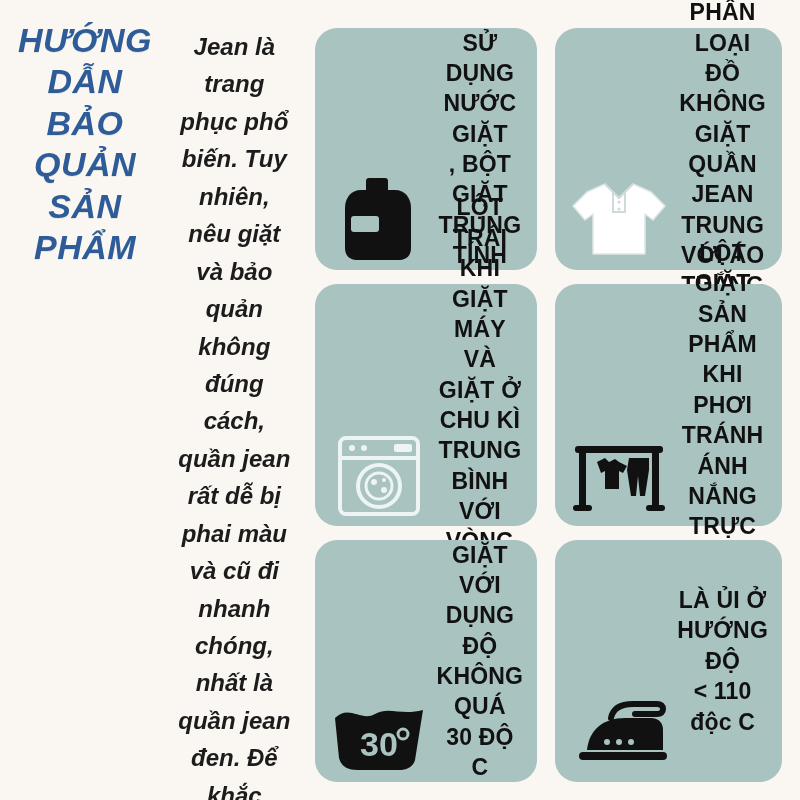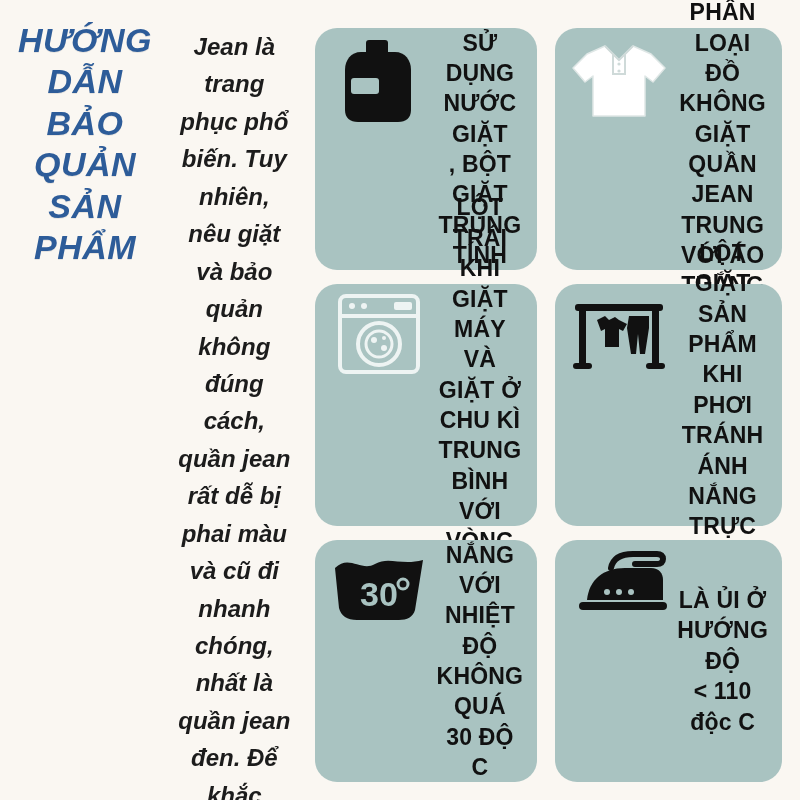--- a/index.html
+++ b/index.html
@@ -58,21 +58,21 @@
     display: flex;
     align-items: center;
     padding: 6px 10px;
     box-sizing: border-box;
     min-height: 0;
   }
   .card .icon {
     flex: 0 0 108px;
     height: 100%;
     display: flex;
-    align-items: flex-start;
+    align-items: flex-end;
     justify-content: center;
   }
   .card .icon svg { display: block; }
   .card .txt {
     flex: 1 1 auto;
     color: #111;
     font-weight: bold;
     font-size: 23px;
     line-height: 1.32;
     text-align: center;
@@ -171,21 +171,21 @@
 
     <div class="card">
       <div class="icon">
         <svg width="104" height="80" viewBox="0 0 104 80">
           <path d="M8 22 C22 8 34 26 48 18 C62 10 74 20 96 14 L88 64 C86 71 80 74 72 74 H30 C20 74 14 70 12 62 Z" fill="#111"></path>
           <text x="52" y="60" text-anchor="middle" font-family="Liberation Sans, sans-serif" font-size="34" font-weight="bold" fill="#a9c3c1">30</text>
           <circle cx="76" cy="38" r="5" fill="none" stroke="#a9c3c1" stroke-width="3"></circle>
         </svg>
       </div>
       <div class="txt">
-        <span>NẮNG VỚI NHIỆT</span>
+        <span>GIẶT VỚI DỤNG</span>
         <span>ĐỘ KHÔNG QUÁ</span>
         <span>30 ĐỘ C</span>
       </div>
     </div>
 
     <div class="card">
       <div class="icon">
         <svg width="104" height="80" viewBox="0 0 104 80">
           <path d="M20 54 C22 34 36 22 58 22 h26 c8 0 12 5 12 12 v20 z" fill="#111"></path>
           <path d="M44 22 C46 12 54 8 66 8 h24 c4 0 6 2 6 5 s-2 5 -6 5 h-22" fill="none" stroke="#111" stroke-width="6" stroke-linecap="round"></path>

